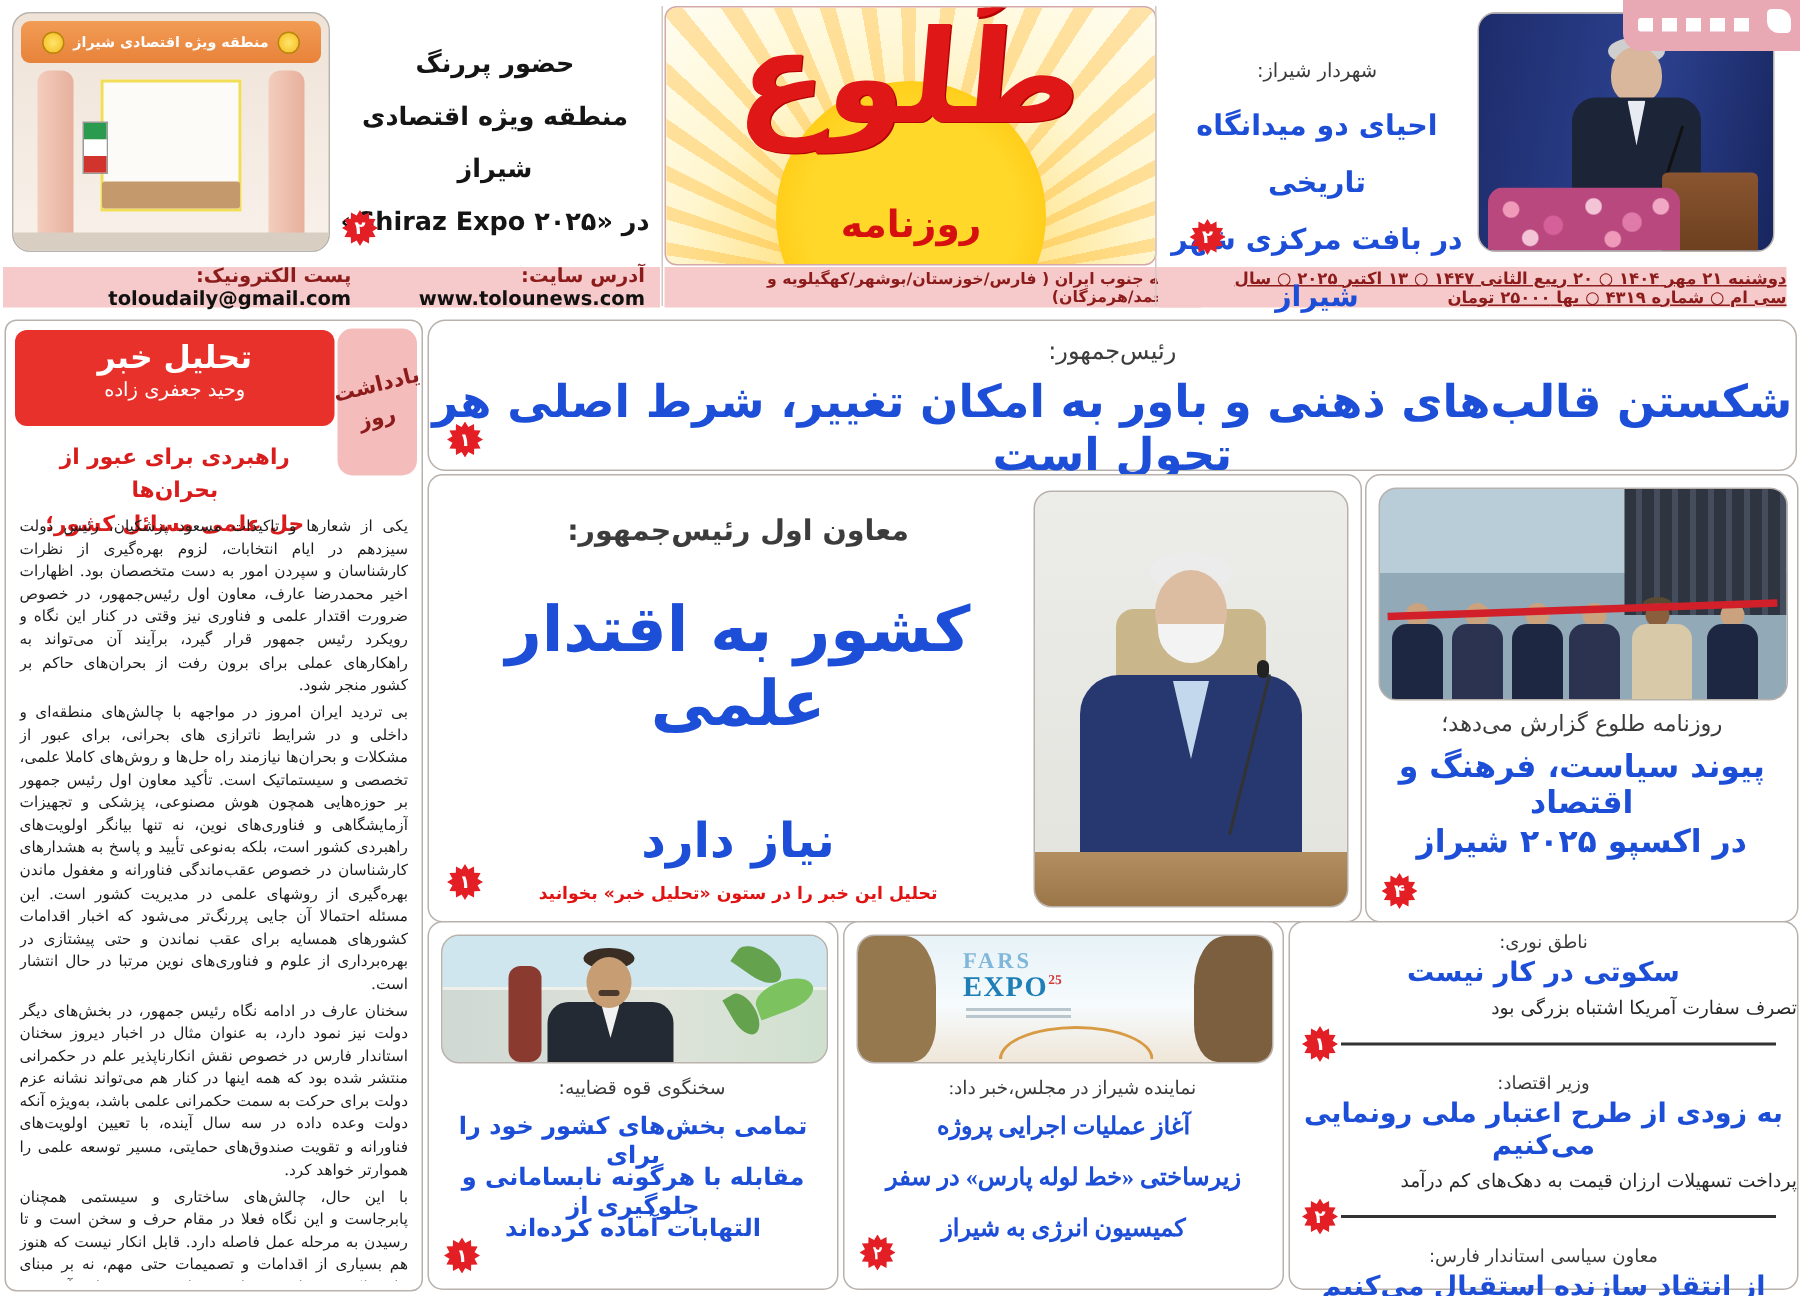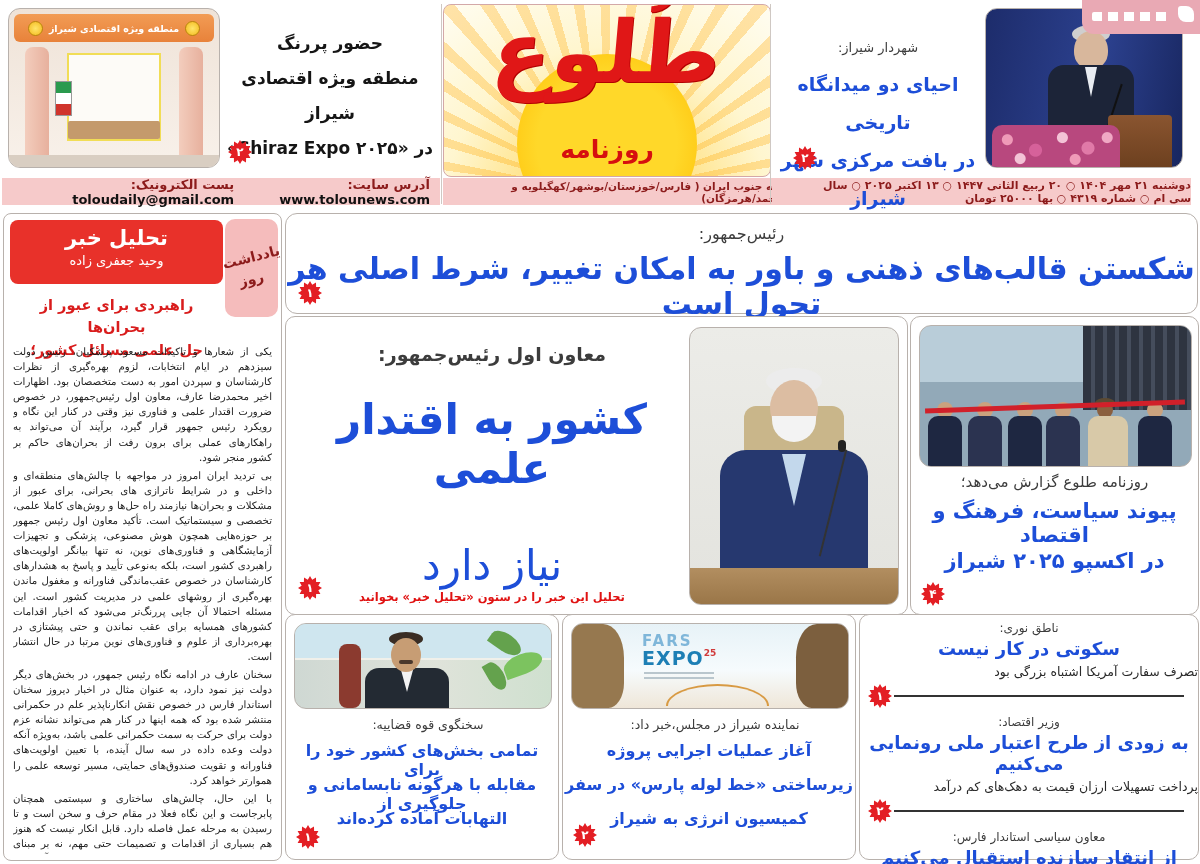--- a/index.html
+++ b/index.html
@@ -49,21 +49,21 @@
   .note-sub{position:absolute;left:6px;top:80px;width:213px;text-align:center;color:#d91c1c;font-weight:800;font-size:14.5px;line-height:1.55;}
   .note-body{position:absolute;left:9px;right:9px;top:130px;bottom:6px;overflow:hidden;text-align:justify;
              font-size:10.2px;line-height:1.48;color:#1d1d1d;font-family:"DejaVu Serif","Liberation Serif",serif;}
   .note-body p{margin:0 0 3px 0;}
 
   
   .center-art{left:285px;top:316px;width:621px;height:297px;border-radius:10px;}
   .center-text{position:absolute;left:10px;top:0;width:392px;height:100%;display:flex;flex-direction:column;align-items:center;}
   .center-text .kicker{font-size:19px;margin-top:26px;font-weight:600;}
   .center-text .h1a{font-size:42px;font-weight:900;margin-top:30px;}
-  .center-text .h1b{font-size:42px;font-weight:400;margin-top:48px;text-align:right;}
+  .center-text .h1b{font-size:32px;font-weight:700;margin-top:48px;text-align:right;}
   .center-note{margin-top:auto;margin-bottom:12px;color:#e01212;font-size:11.5px;font-weight:800;text-align:center;}
 
   
   .report{left:910px;top:316px;width:287px;height:297px;border-radius:10px;}
   .report .kicker{position:absolute;left:0;right:0;top:156px;font-size:15px;}
   .report .hl1{position:absolute;left:0;right:0;top:182px;font-size:21px;}
   .report .hl2{position:absolute;left:0;right:0;top:232px;font-size:21px;}
 
   
   .bbox{top:614px;height:244px;border-radius:10px;}
@@ -179,21 +179,21 @@
   </div>
   <span class="badge abs" style="left:228px;top:140px;">۲</span>
 
   <div class="abs masthead">
     <div class="rays"></div>
     <div class="sun"></div>
     <div class="mast-title">طُلوع</div>
     <div class="mast-sub">روزنامه</div>
   </div>
   <div class="pinkbar" style="left:443px;width:326px;font-size:10.5px;">منطقه جنوب ایران ( فارس/خوزستان/بوشهر/کهگیلویه و بویراحمد/هرمزگان)</div>
-  <div class="pinkbar" style="left:772px;width:387px;">دوشنبه ۲۱ مهر ۱۴۰۴ ○ ۲۰ ربیع الثانی ۱۴۴۷ ○ ۱۳ اکتبر ۲۰۲۵ ○ سال سی ام ○ شماره ۴۳۱۹ ○ بها ۲۵۰۰۰ تومان</div>
+  <div class="pinkbar" style="left:772px;width:387px;text-decoration:underline;">دوشنبه ۲۱ مهر ۱۴۰۴ ○ ۲۰ ربیع الثانی ۱۴۴۷ ○ ۱۳ اکتبر ۲۰۲۵ ○ سال سی ام ○ شماره ۴۳۱۹ ○ بها ۲۵۰۰۰ تومان</div>
   <div class="pinkbar" style="left:2px;width:438px;justify-content:space-between;padding:0 10px;font-size:13px;box-sizing:border-box;">
     <span>
       <span>آدرس سایت:</span>
       <span style="color:#111;font-weight:800;direction:ltr;display:inline-block;">www.tolounews.com</span>
     </span>
     <span>
       <span>پست الکترونیک:</span>
       <span style="color:#111;font-weight:800;direction:ltr;display:inline-block;">toloudaily@gmail.com</span>
     </span>
   </div>
@@ -316,21 +316,21 @@
       <div class="leaf" style="right:8px;top:30px;width:40px;height:20px;transform:rotate(-20deg);background:#7cc35f;"></div>
       <div class="leaf" style="right:40px;top:44px;width:30px;height:16px;transform:rotate(60deg);"></div>
     </div>
     <div class="kicker">سخنگوی قوه قضاییه:</div>
     <div class="hl l1">تمامی بخش‌های کشور خود را برای</div>
     <div class="hl l2">مقابله با هرگونه نابسامانی و جلوگیری از</div>
     <div class="hl l3">التهابات آماده کرده‌اند</div>
     <span class="badge abs" style="left:10px;bottom:10px;">۱</span>
   </div>
 
-  <div class="frame bbox" style="left:562px;width:292px;">
+  <div class="frame bbox" style="left:562px;width:292px;font-family:Liberation Serif, serif;">
     <div class="photo ph-expo">
       <div class="cliff l"></div>
       <div class="cliff r"></div>
       <div class="expo-brand">
         <div class="b1">FARS</div>
         <div><span class="b2">EXPO</span><span class="yr">25</span></div>
       </div>
       <div class="expo-cap"></div>
       <div class="bridge"></div>
     </div>

